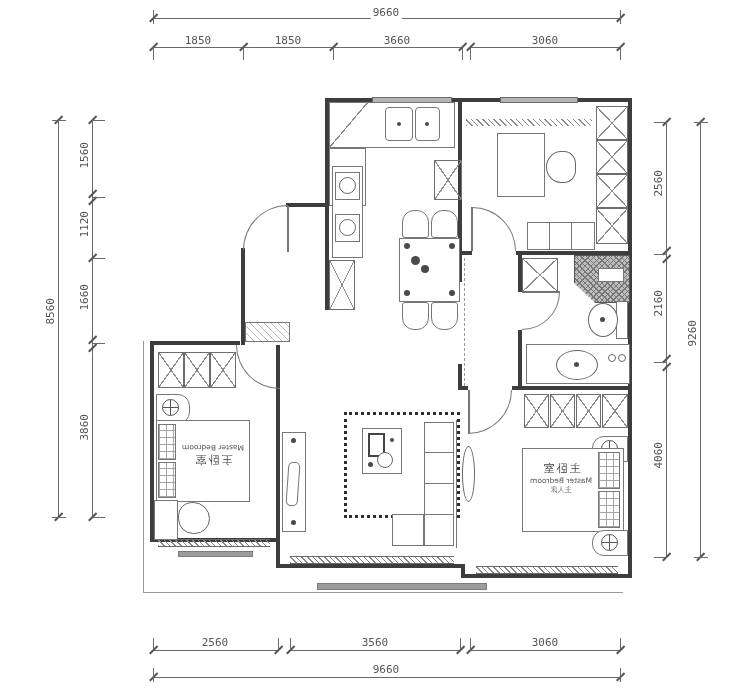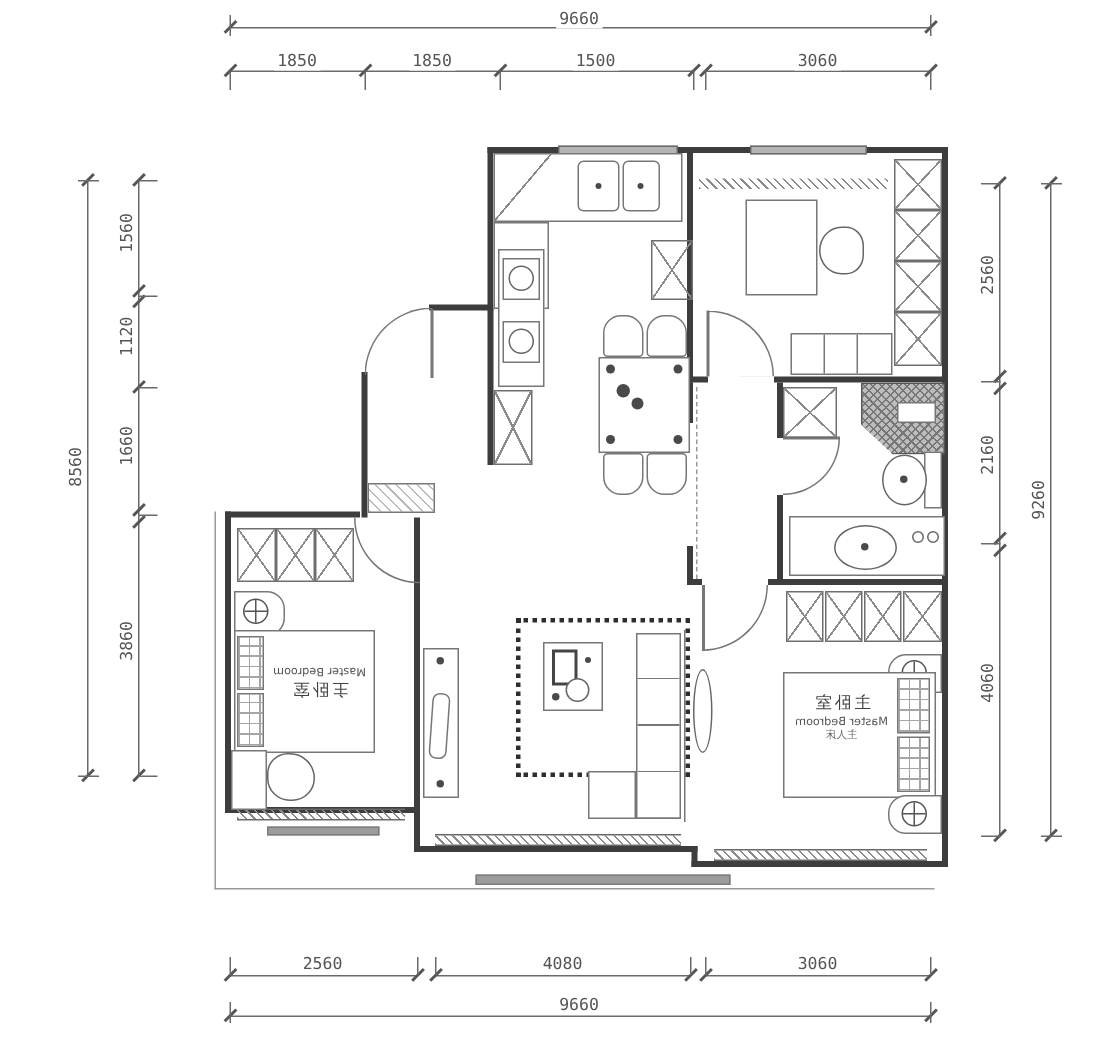--- a/index.html
+++ b/index.html
@@ -67,40 +67,40 @@
   <div class="tick" style="left:465px;top:46px"></div>
   <div class="tick" style="left:615px;top:46px"></div>
   <div class="v" style="left:153px;top:47px;height:13px"></div>
   <div class="v" style="left:243px;top:47px;height:13px"></div>
   <div class="v" style="left:333px;top:47px;height:13px"></div>
   <div class="v" style="left:462px;top:47px;height:13px"></div>
   <div class="v" style="left:470px;top:47px;height:13px"></div>
   <div class="v" style="left:620px;top:47px;height:13px"></div>
   <div class="dlab" style="left:198px;top:34px">1850</div>
   <div class="dlab" style="left:288px;top:34px">1850</div>
-  <div class="dlab" style="left:397px;top:34px">1500</div>
+  <div class="dlab" style="left:397px;top:34px">3660</div>
   <div class="dlab" style="left:545px;top:34px">3060</div>
 
   <div class="h" style="left:153px;top:650px;width:125px"></div>
   <div class="h" style="left:290px;top:650px;width:170px"></div>
   <div class="h" style="left:470px;top:650px;width:150px"></div>
   <div class="tick" style="left:148px;top:649px"></div>
   <div class="tick" style="left:273px;top:649px"></div>
   <div class="tick" style="left:285px;top:649px"></div>
   <div class="tick" style="left:455px;top:649px"></div>
   <div class="tick" style="left:465px;top:649px"></div>
   <div class="tick" style="left:615px;top:649px"></div>
   <div class="v" style="left:153px;top:638px;height:12px"></div>
   <div class="v" style="left:278px;top:638px;height:12px"></div>
   <div class="v" style="left:290px;top:638px;height:12px"></div>
   <div class="v" style="left:460px;top:638px;height:12px"></div>
   <div class="v" style="left:470px;top:638px;height:12px"></div>
   <div class="v" style="left:620px;top:638px;height:12px"></div>
   <div class="dlab" style="left:215px;top:636px">2560</div>
-  <div class="dlab" style="left:375px;top:636px">4080</div>
+  <div class="dlab" style="left:375px;top:636px">3560</div>
   <div class="dlab" style="left:545px;top:636px">3060</div>
 
   <div class="h" style="left:153px;top:677px;width:467px"></div>
   <div class="tick" style="left:148px;top:676px"></div>
   <div class="tick" style="left:615px;top:676px"></div>
   <div class="v" style="left:153px;top:668px;height:14px"></div>
   <div class="v" style="left:620px;top:668px;height:14px"></div>
   <div class="dlab" style="left:386px;top:663px">9660</div>
 
   <div class="v" style="left:58px;top:120px;height:397px"></div>

